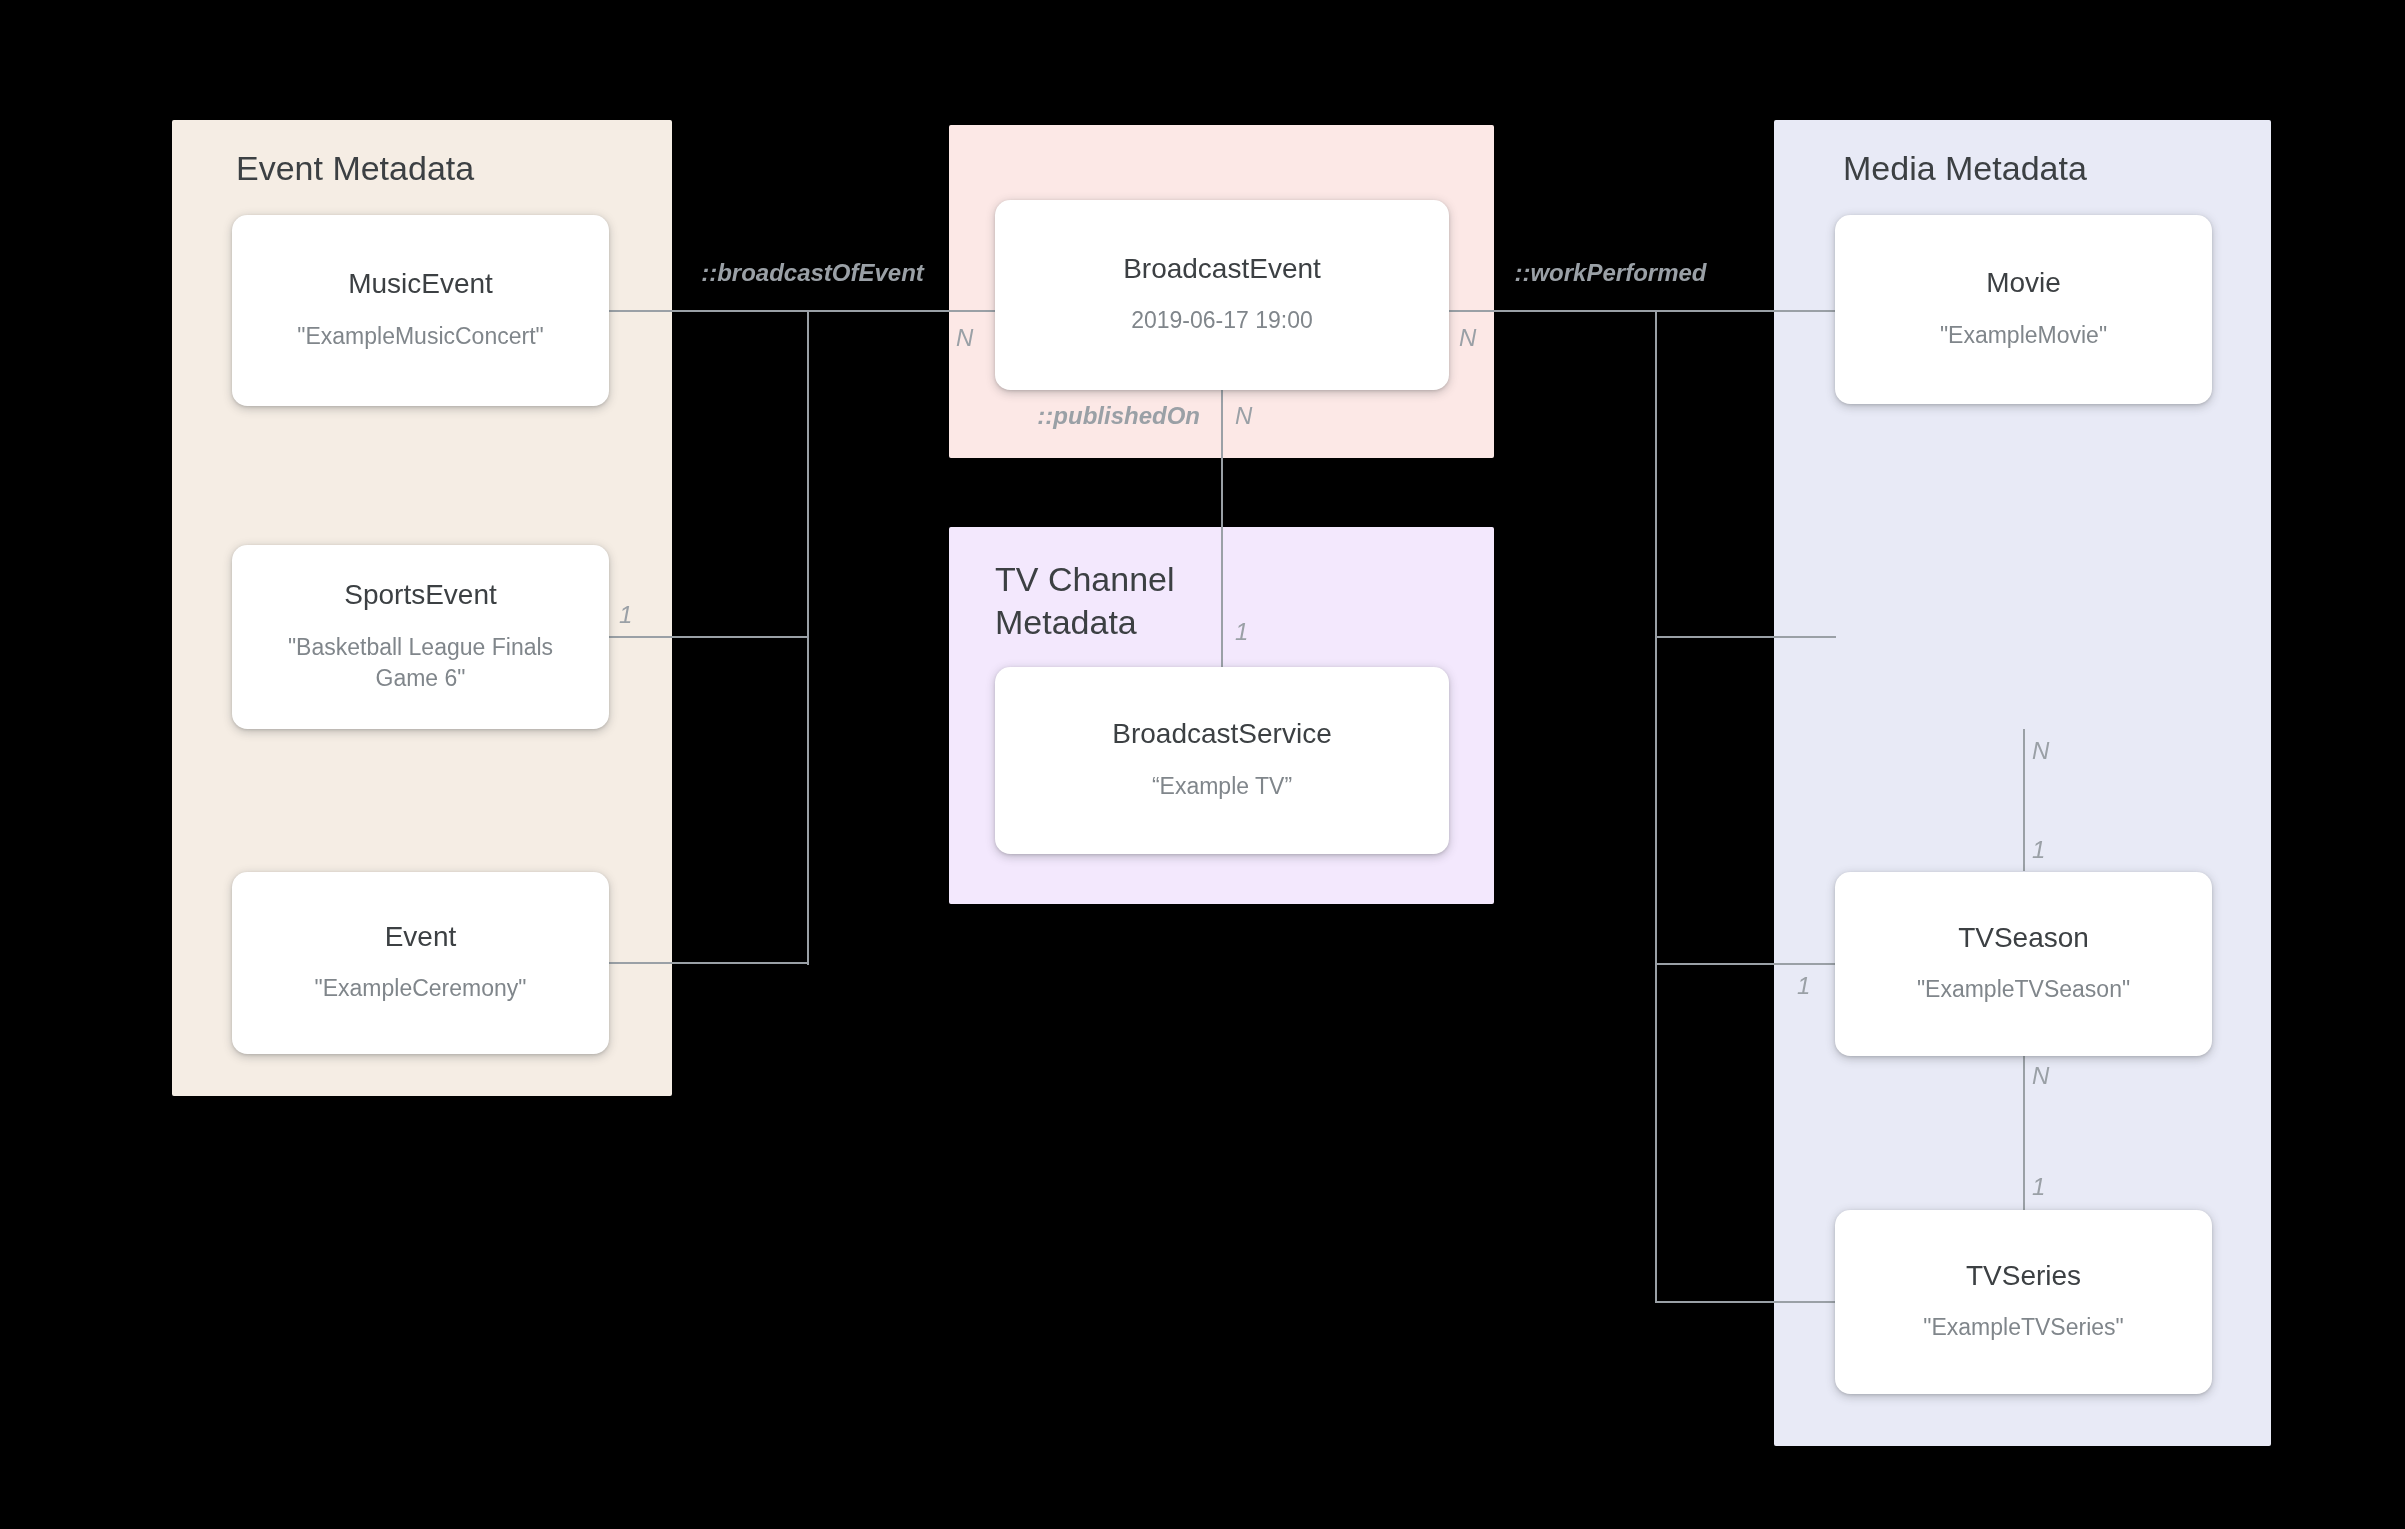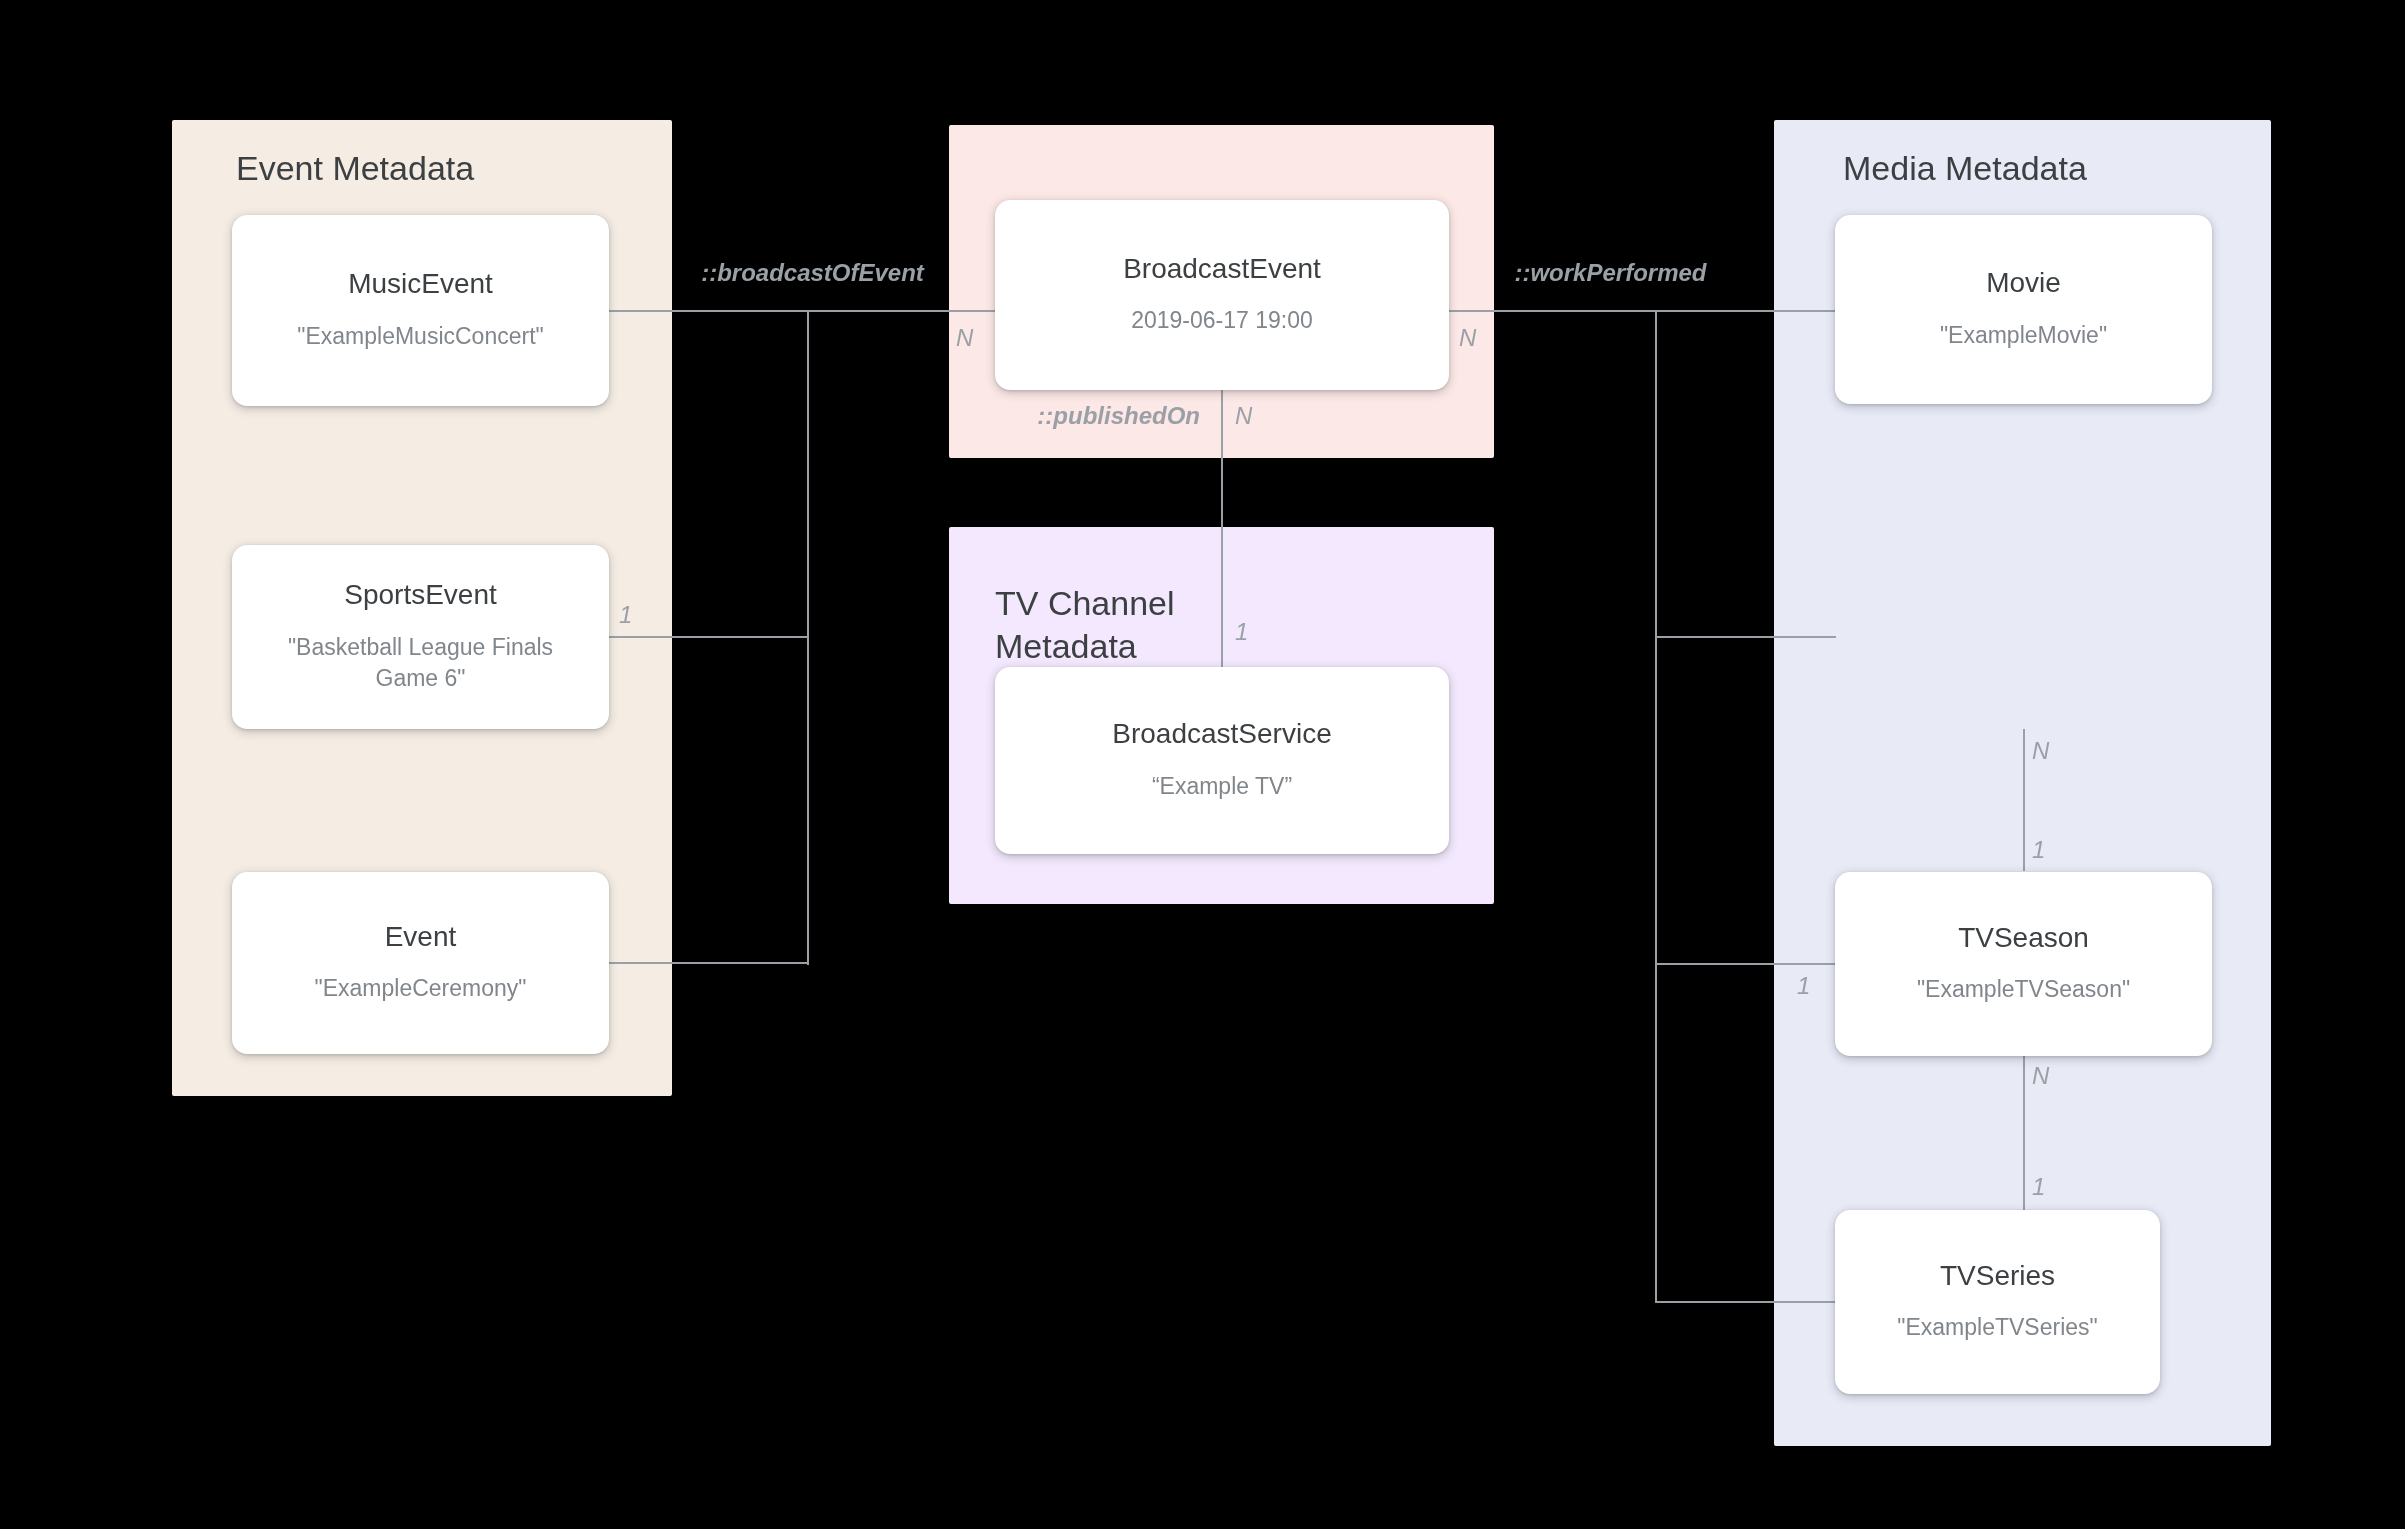--- a/index.html
+++ b/index.html
@@ -81,21 +81,21 @@
 
 <div id="canvas">
 
   <div class="panel" style="left:172px; top:120px; width:500px; height:976px; background:#F5EDE4;">
     <div class="panel-title" style="left:64px; top:27px;">Event Metadata</div>
   </div>
 
   <div class="panel" style="left:949px; top:125px; width:545px; height:333px; background:#FCE8E6;"></div>
 
   <div class="panel" style="left:949px; top:527px; width:545px; height:377px; background:#F3E8FD;">
-    <div class="panel-title" style="left:46px; top:31px; width:239px;margin-top:24px;">TV Channel Metadata</div>
+    <div class="panel-title" style="left:46px; top:31px; width:239px;">TV Channel Metadata</div>
   </div>
 
   <div class="panel" style="left:1774px; top:120px; width:497px; height:1326px; background:#E8EAF6;">
     <div class="panel-title" style="left:69px; top:27px;">Media Metadata</div>
   </div>
 
   <div class="line h" style="left:609px; top:310px; width:386px;"></div>
   <div class="line v" style="left:807px; top:310px; height:655px;"></div>
   <div class="line h" style="left:609px; top:636px; width:199px;"></div>
   <div class="line h" style="left:609px; top:962px; width:199px;"></div>
@@ -154,19 +154,19 @@
     <div class="card-title">Movie</div>
     <div class="card-value">"ExampleMovie"</div>
   </div>
 
 
   <div class="card" style="left:1835px; top:872px; width:377px; height:184px;">
     <div class="card-title">TVSeason</div>
     <div class="card-value">"ExampleTVSeason"</div>
   </div>
 
-  <div class="card" style="left:1835px; top:1210px; width:325px; height:184px;">
+  <div class="card" style="left:1835px; top:1210px; width:377px; height:184px;">
     <div class="card-title">TVSeries</div>
     <div class="card-value">"ExampleTVSeries"</div>
   </div>
 
 </div>
 
 
 </body></html>

